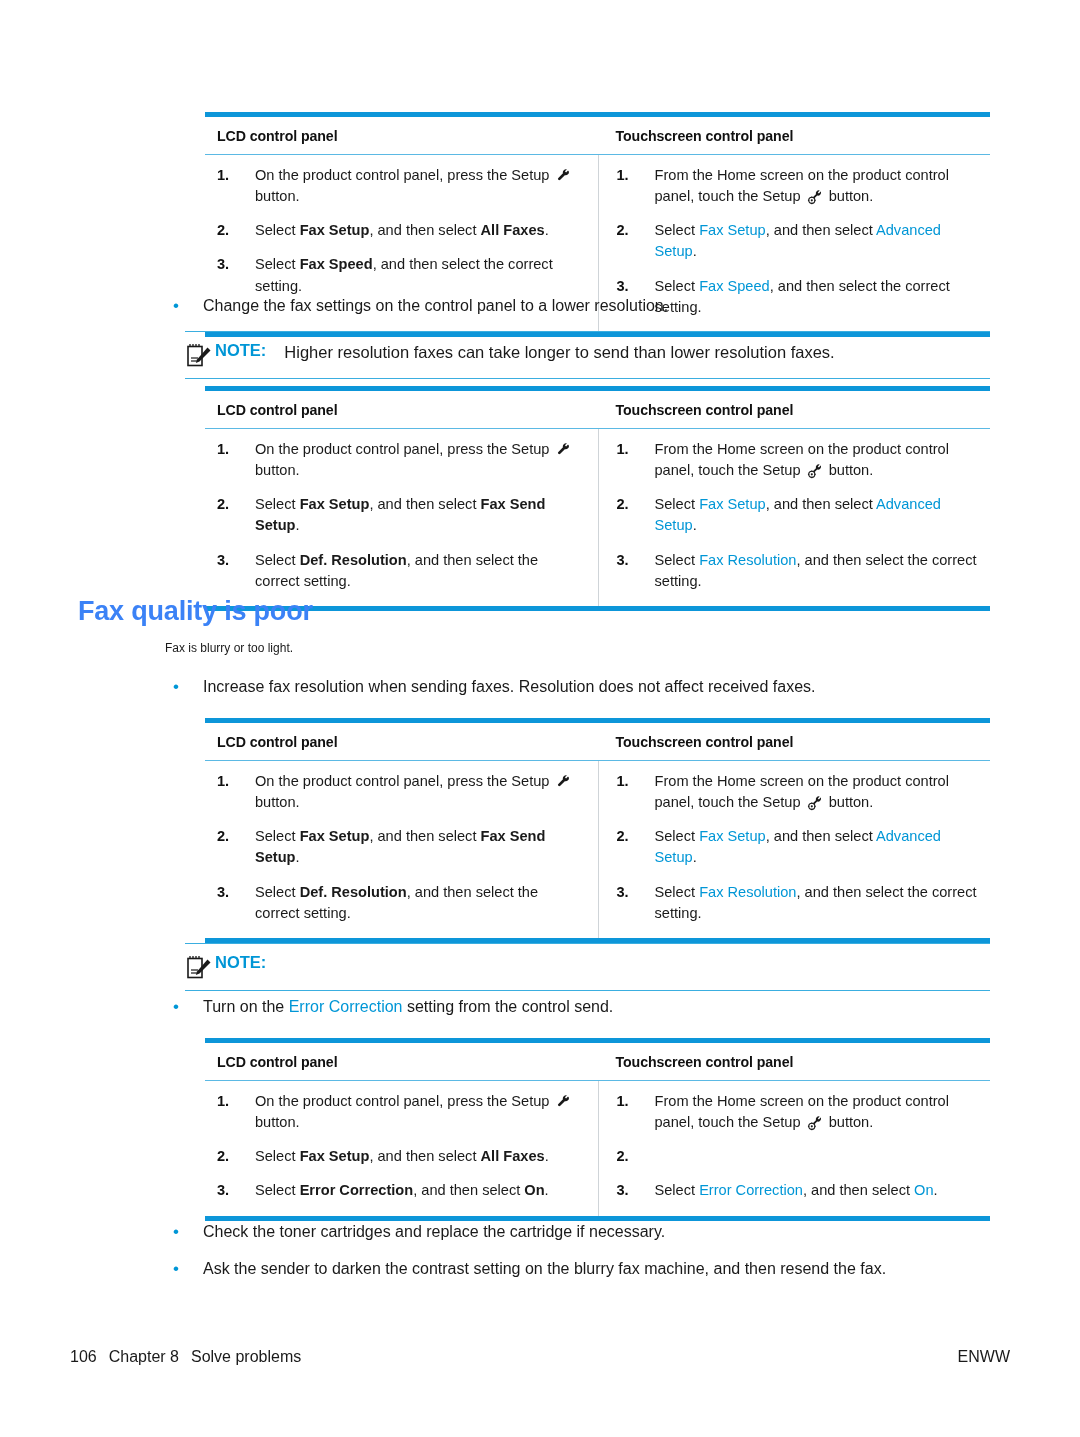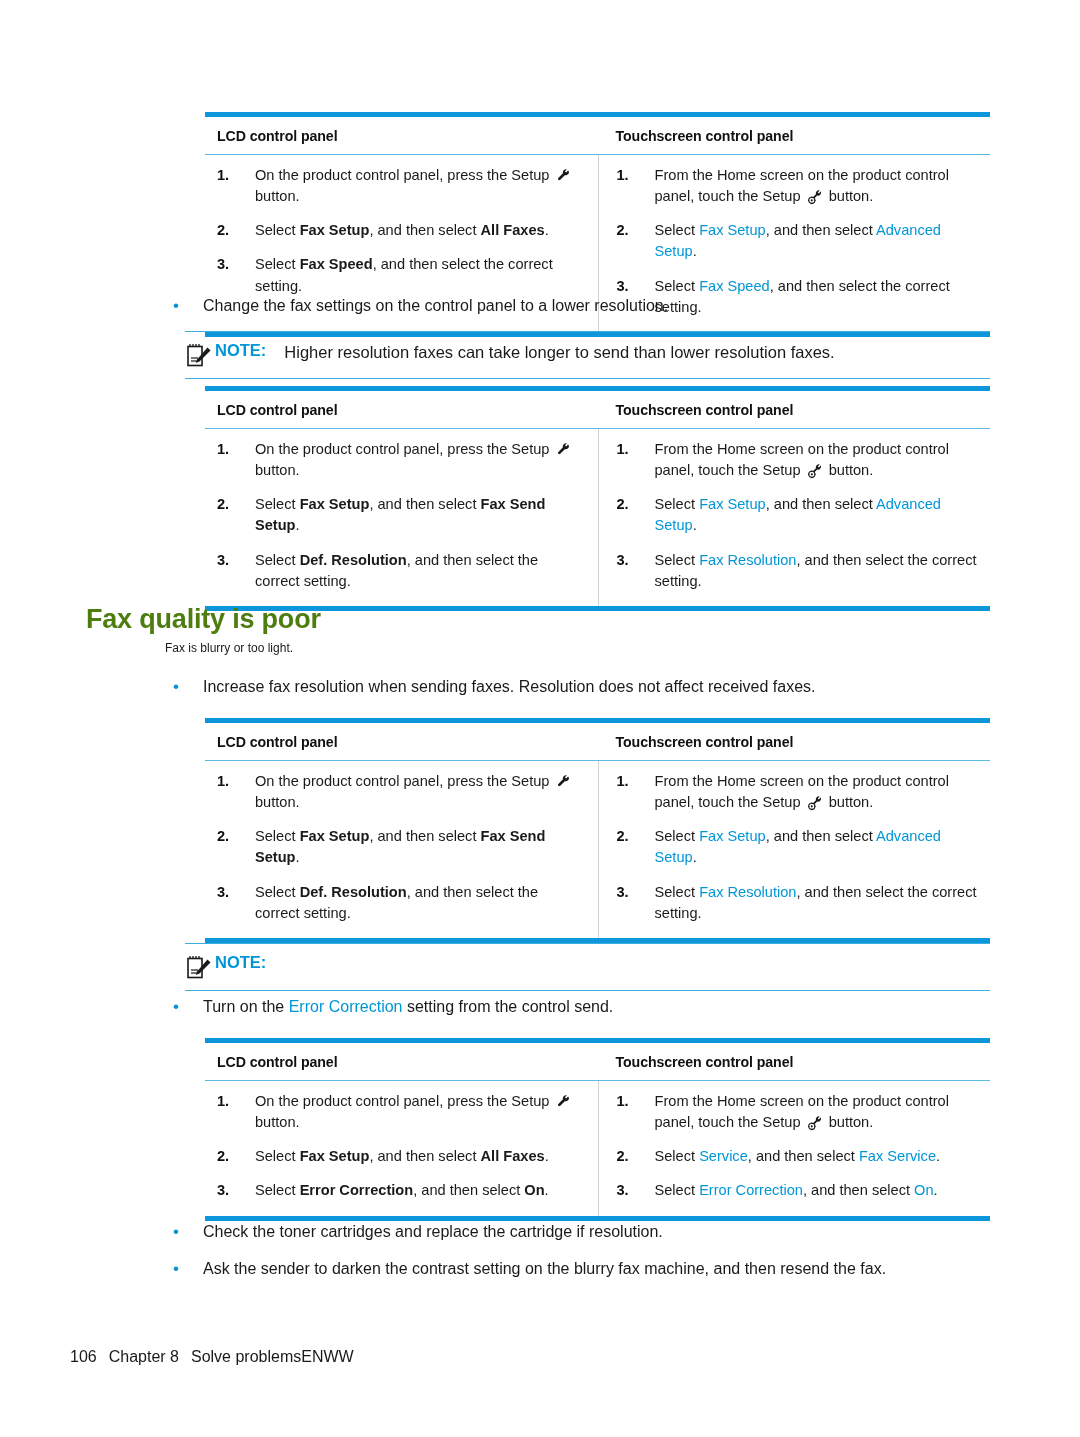--- a/index.html
+++ b/index.html
@@ -50,25 +50,25 @@
     line-height: 1.38;
     color: #1a1a1a;
     flex: 1;
   }
 
   .blue { color: #0096d6; }
   .bold { font-weight: bold; }
 
   
   .section-heading {
-    color: #4d7c0f;
+    color: #3b82f6;
     font-size: 27px;
     font-weight: bold;
     letter-spacing: -0.2px;
-    margin: 8px;
+    margin: 0;
   }
 
   
   .note-box {
     border-top: 1.5px solid #3aaee0;
     border-bottom: 1.5px solid #3aaee0;
     padding: 9px 0 10px 0;
     display: flex;
     align-items: flex-start;
     box-sizing: border-box;
@@ -156,20 +156,21 @@
     margin: 0 2px;
   }
 
   
   .footer {
     position: absolute;
     left: 70px;
     right: 70px;
     top: 1348px;
     display: flex;
+    justify-content: space-between;
     align-items: baseline;
     font-size: 16px;
     color: #1a1a1a;
   }
   .footer-left { display: flex; gap: 12px; }
   .footer-pageno { font-weight: normal; }
 </style>
 </head>
 <body>
 
@@ -410,33 +411,32 @@
                 <g fill="#1a1a1a">
                   <rect x="6.4" y="11.2" width="1.6" height="2"></rect>
                   <rect x="6.4" y="20.8" width="1.6" height="2"></rect>
                   <rect x="1.4" y="16.2" width="2" height="1.6"></rect>
                   <rect x="11" y="16.2" width="2" height="1.6"></rect>
                 </g>
               </svg> button.</div>
         </div>
         <div class="cp-step">
           <div class="cp-num">2.</div>
-          <div class="cp-txt">Select <span class="blue">Service</span>, and then select <span class="blue">Fax Service</span>.</div>
         </div>
         <div class="cp-step">
           <div class="cp-num">3.</div>
           <div class="cp-txt">Select <span class="blue">Error Correction</span>, and then select <span class="blue">On</span>.</div>
         </div>
       </div>
     </div>
   </div>
 
   <div class="bullet-row" style="position:absolute; left:165px; top:1221px; width:830px;">
     <div class="bullet-dot">•</div>
-    <div class="bullet-text">Check the toner cartridges and replace the cartridge if resolution.</div>
+    <div class="bullet-text">Check the toner cartridges and replace the cartridge if necessary.</div>
   </div>
 
   <div class="bullet-row" style="position:absolute; left:165px; top:1258px; width:860px;">
     <div class="bullet-dot">•</div>
     <div class="bullet-text">Ask the sender to darken the contrast setting on the blurry fax machine, and then resend the fax.</div>
   </div>
 
   <div class="footer">
     <div class="footer-left">
       <span class="footer-pageno">106</span>

